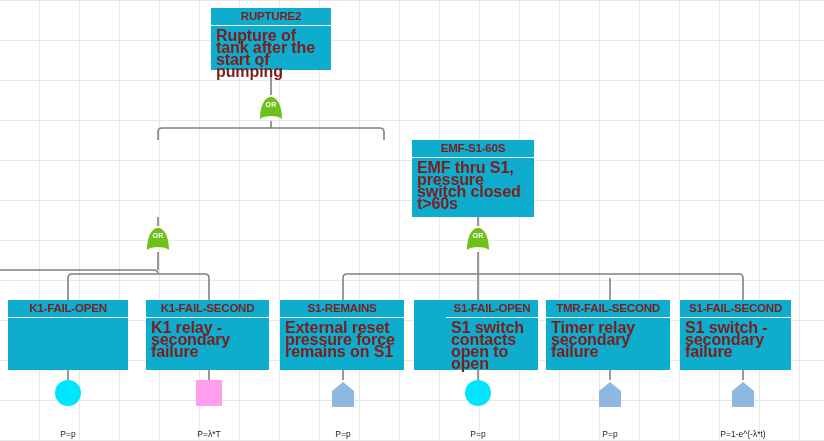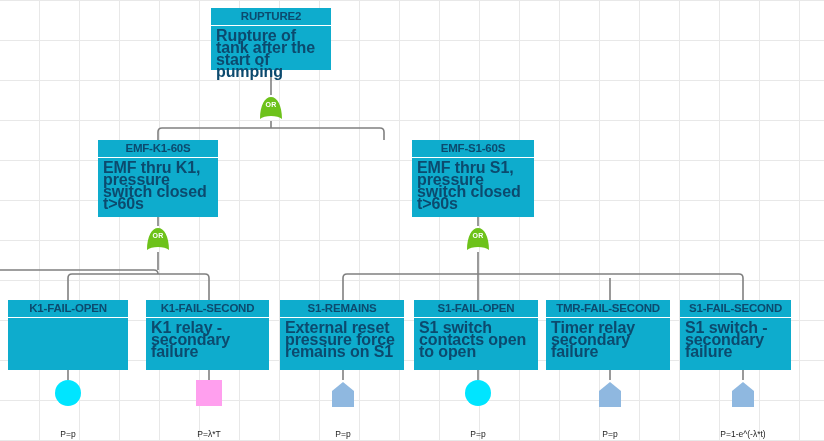--- a/index.html
+++ b/index.html
@@ -28,21 +28,21 @@
     width: 824px;
     height: 441px;
     pointer-events: none;
   }
 
   
   .node {
     position: absolute;
     box-sizing: border-box;
     background: #0eaccd;
-    color: #0c4a6e;
+    color: #7f1d1d;
   }
   .node .title {
     height: 17px;
     line-height: 17px;
     text-align: center;
     font-weight: bold;
     font-size: 11.5px;
     letter-spacing: -0.2px;
     white-space: nowrap;
     overflow: hidden;
@@ -145,24 +145,20 @@
     <div class="desc">Rupture of tank after the start of pumping</div>
   </div>
 
   <div class="gate" style="left:258px; top:95px;">
     <svg width="26" height="26" viewBox="0 0 26 26">
       <path d="M2,24 C2,10 7,2 13,2 C19,2 24,10 24,24 C20,20 6,20 2,24 Z" fill="#6dc21a"></path>
     </svg>
     <div class="glabel">OR</div>
   </div>
 
-  <div class="node" style="left:98px; top:140px; width:120px; height:77px;">
-    <div class="title">EMF-K1-60S</div>
-    <div class="desc">EMF thru K1, pressure switch closed t&gt;60s</div>
-  </div>
 
   <div class="gate" style="left:145px; top:226px;">
     <svg width="26" height="26" viewBox="0 0 26 26">
       <path d="M2,24 C2,10 7,2 13,2 C19,2 24,10 24,24 C20,20 6,20 2,24 Z" fill="#6dc21a"></path>
     </svg>
     <div class="glabel">OR</div>
   </div>
 
   <div class="node" style="left:412px; top:140px; width:122px; height:77px;">
     <div class="title">EMF-S1-60S</div>
@@ -183,21 +179,21 @@
   <div class="node" style="left:146px; top:300px; width:123px; height:70px;">
     <div class="title">K1-FAIL-SECOND</div>
     <div class="desc">K1 relay - secondary failure</div>
   </div>
 
   <div class="node" style="left:280px; top:300px; width:124px; height:70px;">
     <div class="title">S1-REMAINS</div>
     <div class="desc">External reset pressure force remains on S1</div>
   </div>
 
-  <div class="node" style="left:414px; top:300px; width:124px; height:70px;">
+  <div class="node" style="left:414px; top:300px; width:124px; height:70px;padding-left:32px;">
     <div class="title">S1-FAIL-OPEN</div>
     <div class="desc">S1 switch contacts open to open</div>
   </div>
 
   <div class="node" style="left:546px; top:300px; width:124px; height:70px;">
     <div class="title">TMR-FAIL-SECOND</div>
     <div class="desc">Timer relay secondary failure</div>
   </div>
 
   <div class="node" style="left:680px; top:300px; width:111px; height:70px;">

